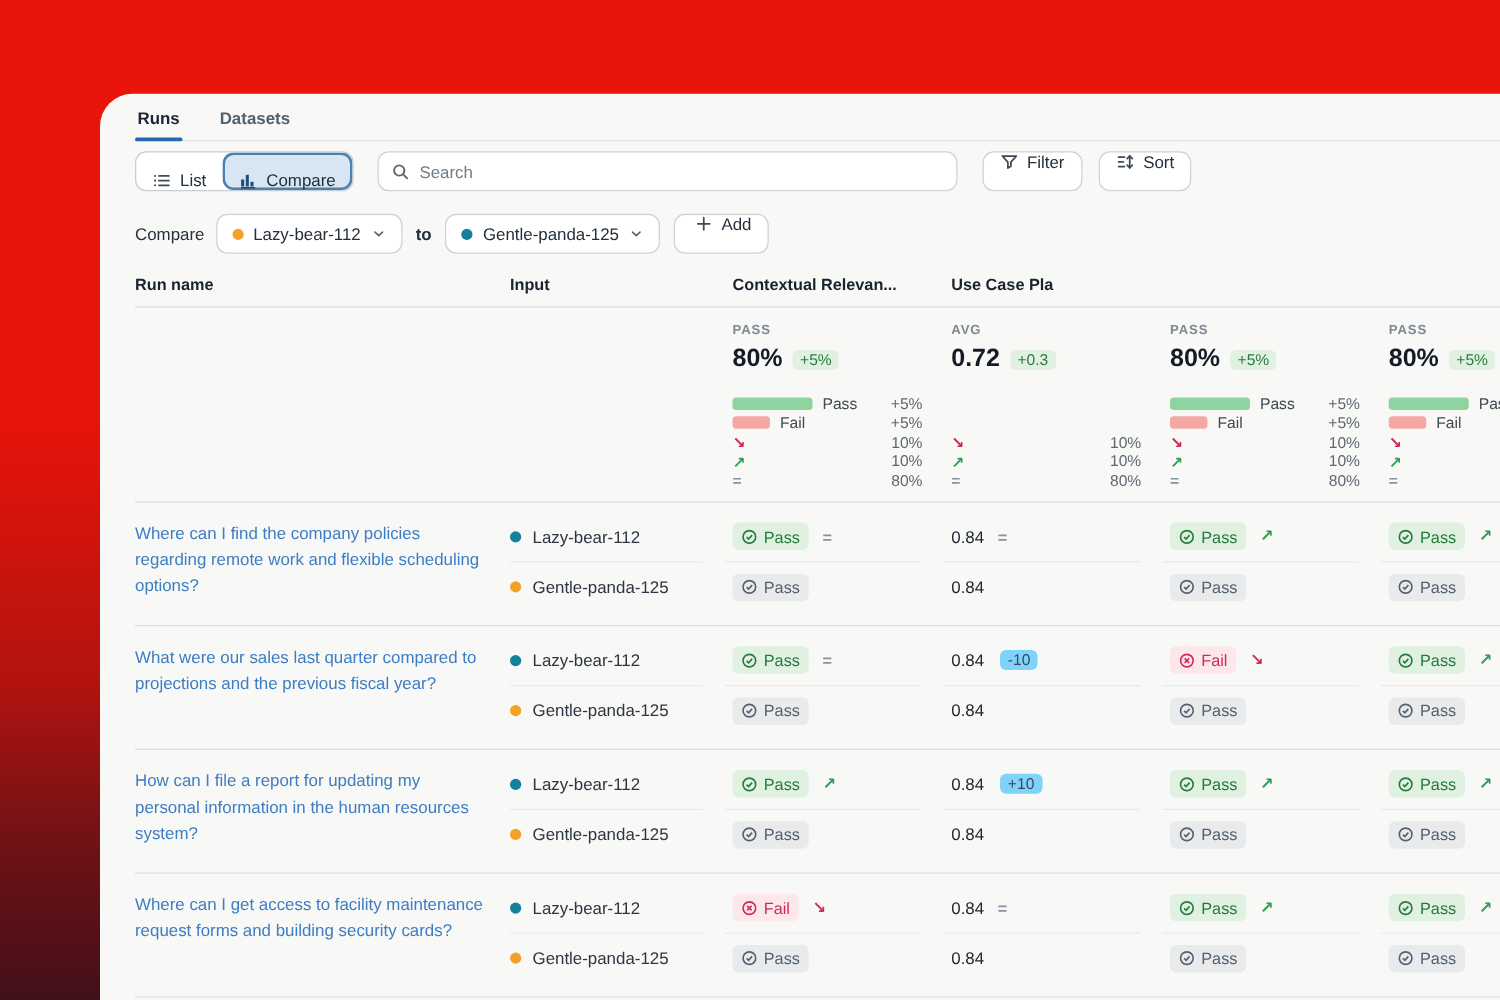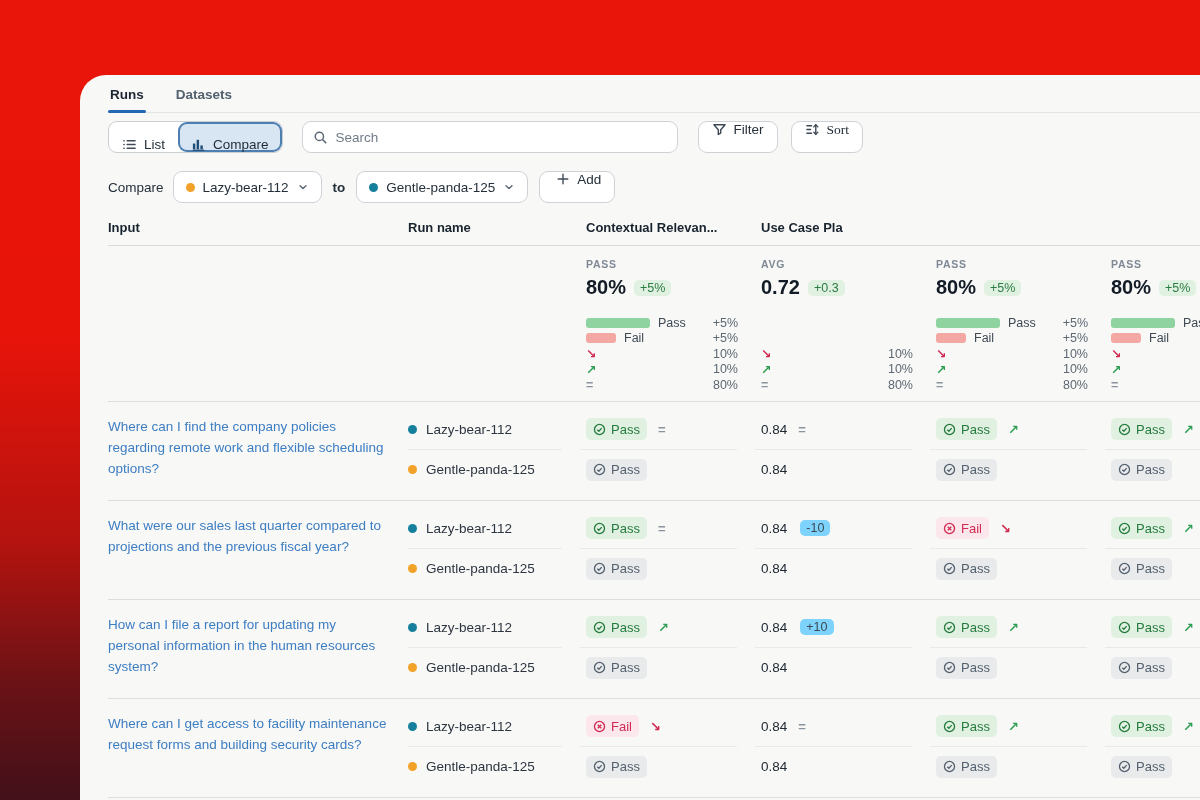--- a/index.html
+++ b/index.html
@@ -16,27 +16,27 @@
   
   .tabrow { display:flex; gap:28px; padding-top:10px; border-bottom:1px solid #e3e4e6; height:38px; }
   .tab { font-size:13.5px; font-weight:700; color:#51616f; padding:2px 2px 10px; position:relative; cursor:pointer; }
   .tab.active { color:#1c2733; }
   .tab.active::after { content:""; position:absolute; left:0; right:0; bottom:-1px; height:3px; background:#2468b4; border-radius:2px; }
   
   .toolbar { display:flex; align-items:center; margin-top:8px; height:32px; }
   .seg-group { display:flex; border:1px solid #c9ced3; border-radius:9px; background:#fff; height:32px; overflow:visible; }
   .seg { display:flex; align-items:flex-end; gap:7px; padding:0 13px; font-size:13.5px; color:#242f3a; border-radius:9px; cursor:pointer; }
   .seg.active { background:#d8e6f3; box-shadow:0 0 0 2px #4d7fb0 inset; font-weight:400; color:#1d2b38; }
-  .searchbox { display:flex; align-items:center; gap:8px; width:376px; height:32px; margin-left:19px;
+  .searchbox { display:flex; align-items:center; gap:8px; width:464px; height:32px; margin-left:19px;
     border:1px solid #ced2d6; border-radius:9px; background:#fff; padding:0 10px; }
   .searchbox input { border:none; outline:none; background:transparent; font-size:13.5px; color:#2c3540; width:100%; font-family:inherit; }
   .searchbox input::placeholder { color:#707c88; }
   .btn { display:flex; align-items:flex-start; gap:7px; height:32px; padding:0 13px; border:1px solid #ced2d6;
     border-radius:9px; background:#fff; font-size:13.5px; color:#242f3a; cursor:pointer; }
-  .btn.filter { margin-left:20px; } .btn.sort { margin-left:13px;font-family:Liberation Serif, serif; }
+  .btn.filter { margin-left:20px; } .btn.sort { margin-left:13px; }
   .ico { display:inline-flex; color:#3e4a56; }
   .seg.active .ico { color:#1f4e79; }
   
   .comparebar { display:flex; align-items:center; margin-top:18px; height:32px; }
   .comparebar .lbl { font-size:13.5px; color:#242f3a; margin-right:9px; }
   .dd { display:flex; align-items:center; gap:8px; height:32px; padding:0 12px; background:#fff;
     border:1px solid #ced2d6; border-radius:9px; font-size:13.5px; color:#242f3a; cursor:pointer; }
   .to { margin:0 11px; font-size:13.5px; color:#242f3a;font-weight:bold; }
   .addbtn { margin-left:11px;padding-left:16px; }
   .dot { width:9px; height:9px; border-radius:50%; display:inline-block; flex:none; }
@@ -175,22 +175,22 @@
       <span class="ico">
         <svg width="14" height="14" viewBox="0 0 16 16" fill="none" stroke="#3e4a56" stroke-width="1.6" stroke-linecap="round">
             <path d="M8 2.5v11M2.5 8h11"></path>
           </svg>
       </span>
       <span>Add</span>
     </div>
   </div>
 
   <div class="grid thead">
+    <div class="th">Run name</div>
     <div class="th">Input</div>
-    <div class="th">Run name</div>
     <div class="th metric">Contextual Relevan...</div>
     <div class="th metric">Use Case Pla</div>
   </div>
 
   <div class="grid summary">
     <div></div>
       <div></div>
     <div class="sum">
       <div class="metric-label">PASS</div>
       <div class="metric-row">

